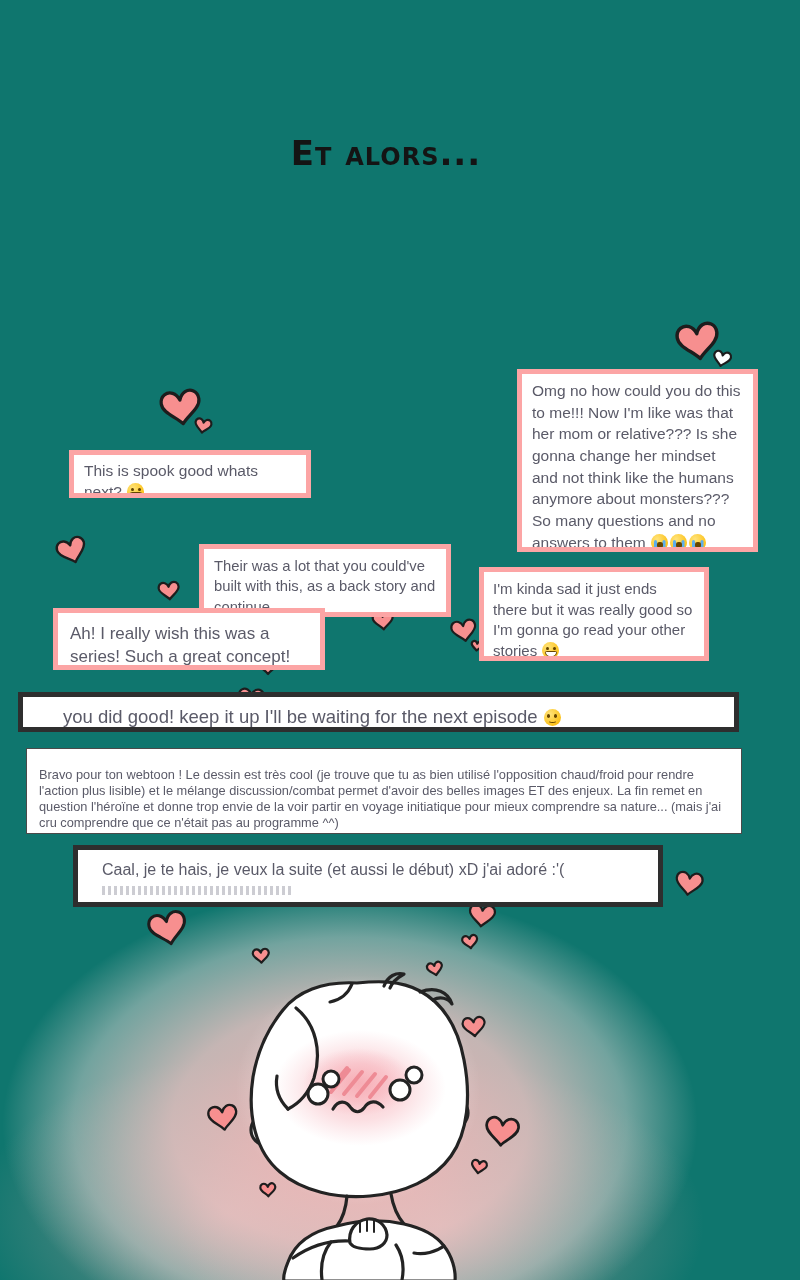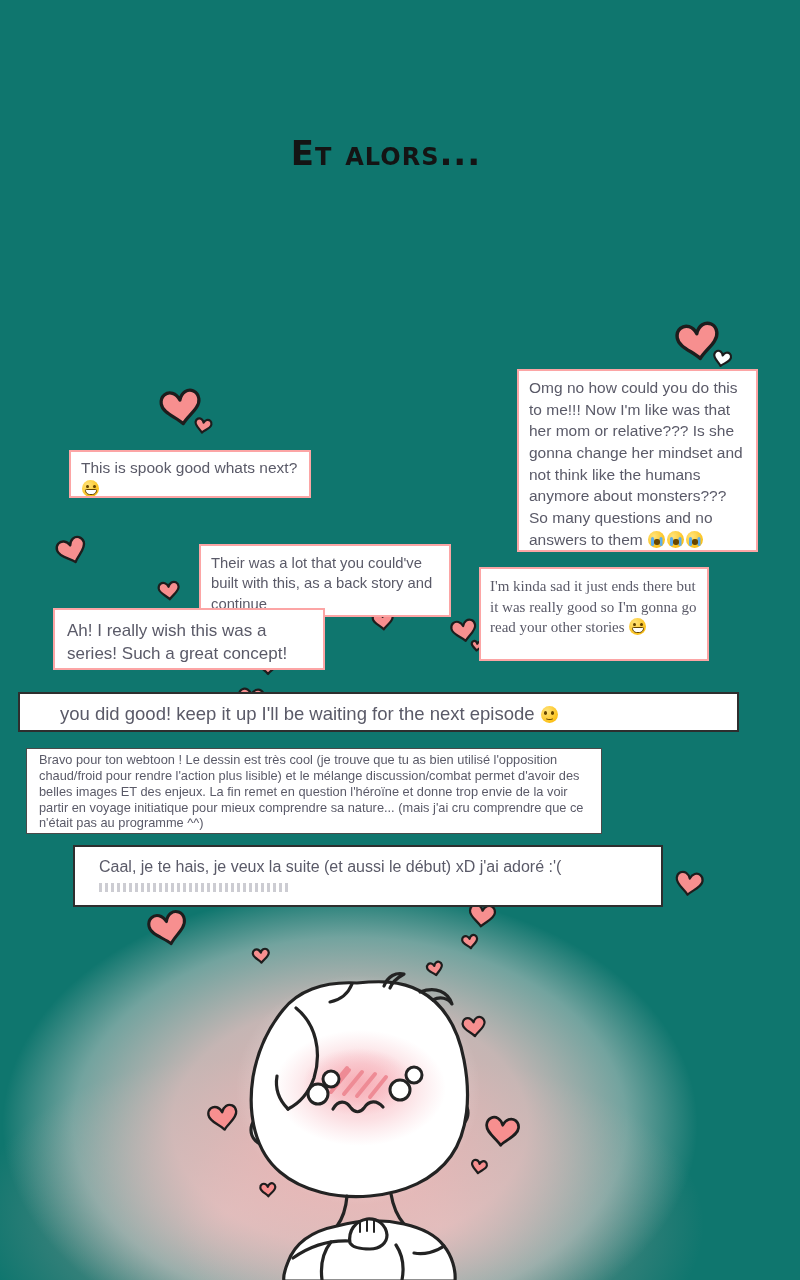--- a/index.html
+++ b/index.html
@@ -21,30 +21,30 @@
   #character-layer{z-index:1;}
   #hearts-layer{z-index:2;}
   
   .title{
     position:absolute;left:0;top:133px;width:772px;text-align:center;z-index:3;
     font-family:"DejaVu Sans",sans-serif;font-weight:bold;font-size:34px;
     letter-spacing:1px;color:#141414;font-variant:small-caps;
   }
   
   .box{
-    position:absolute;background:#fff;border:2px solid #fca5a5;box-sizing:border-box;
+    position:absolute;background:#fff;border:5px solid #fca5a5;box-sizing:border-box;
     color:#5a5a68;z-index:3;overflow:hidden;line-height:1.38;
   }
   .b1{left:69px;top:450px;width:242px;height:48px;font-size:15.5px;padding:5px 10px;}
   .b2{left:199px;top:544px;width:252px;height:73px;font-size:14.8px;padding:7px 10px;}
   .b3{left:517px;top:369px;width:241px;height:183px;font-size:15.5px;padding:6px 10px;line-height:1.4;}
-  .b4{left:479px;top:567px;width:230px;height:94px;font-size:15px;padding:7px 9px;font-family:Liberation Serif, serif;}
+  .b4{left:479px;top:567px;width:230px;height:94px;font-size:15px;padding:7px 9px;}
   .b5{left:53px;top:608px;width:272px;height:62px;font-size:17px;padding:9px 12px;}
   .b6{left:18px;top:692px;width:721px;height:40px;font-size:18.5px;padding:7px 10px 8px 40px;border-color:#2e2e2e;white-space:nowrap;}
-  .b7{left:26px;top:748px;width:576px;height:86px;font-size:12.8px;padding:3px 12px;line-height:1.24;border-width:1.5px;border-color:#4a4a4a;}
+  .b7{left:26px;top:748px;width:716px;height:86px;font-size:12.8px;padding:18px 12px;line-height:1.24;border-width:1.5px;border-color:#4a4a4a;}
   .b8{left:73px;top:845px;width:590px;height:62px;font-size:16px;padding:9px 10px 9px 24px;border-color:#2e2e2e;white-space:nowrap;}
   
   .meta-smudge{margin-top:5px;height:9px;width:190px;opacity:.5;
     background:repeating-linear-gradient(90deg,#9a9aa6 0 3px,transparent 3px 6px);}
   
   .emo{display:inline-block;width:17px;height:17px;border-radius:50%;position:relative;
     vertical-align:-3px;margin:0 1px;
     background:radial-gradient(circle at 35% 30%, #ffe37a, #fcc21b 70%, #f0a500);}
   .emo::before,.emo::after{content:"";position:absolute;box-sizing:border-box;}
   .emo-grin::before{left:3.5px;top:4.5px;width:3px;height:3.5px;background:#664500;border-radius:50%;box-shadow:7px 0 0 #664500;}

